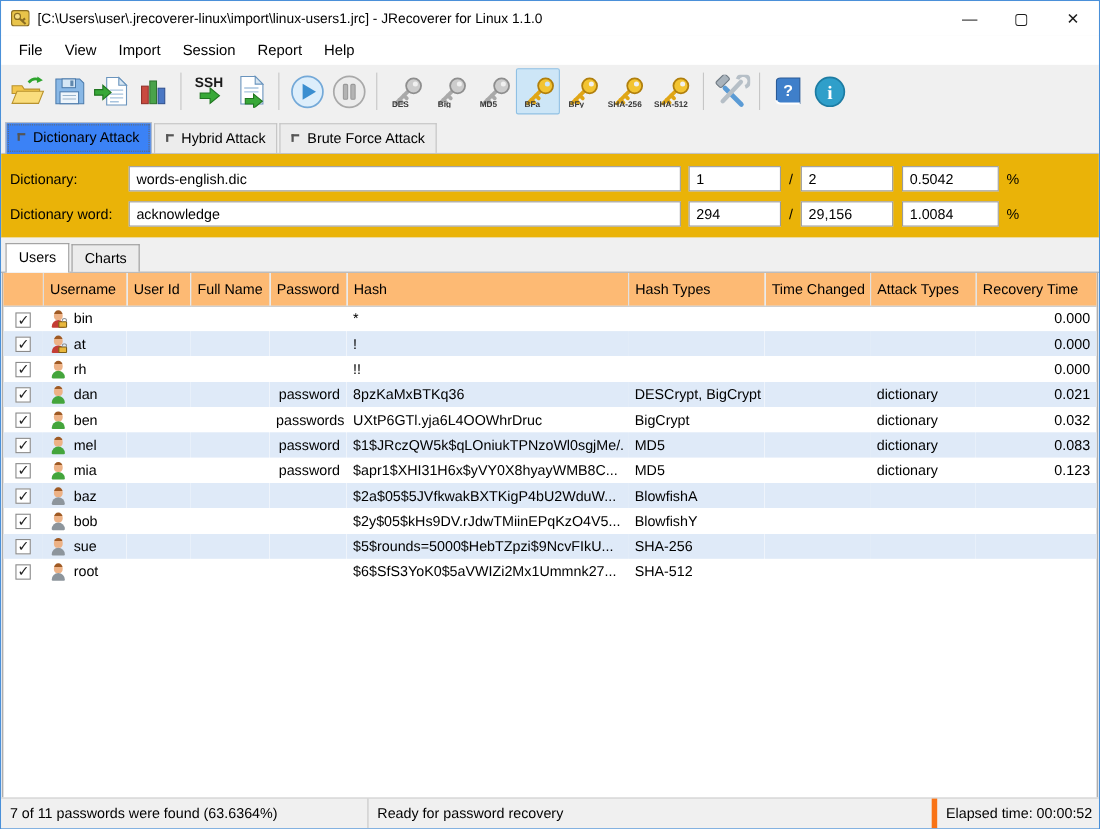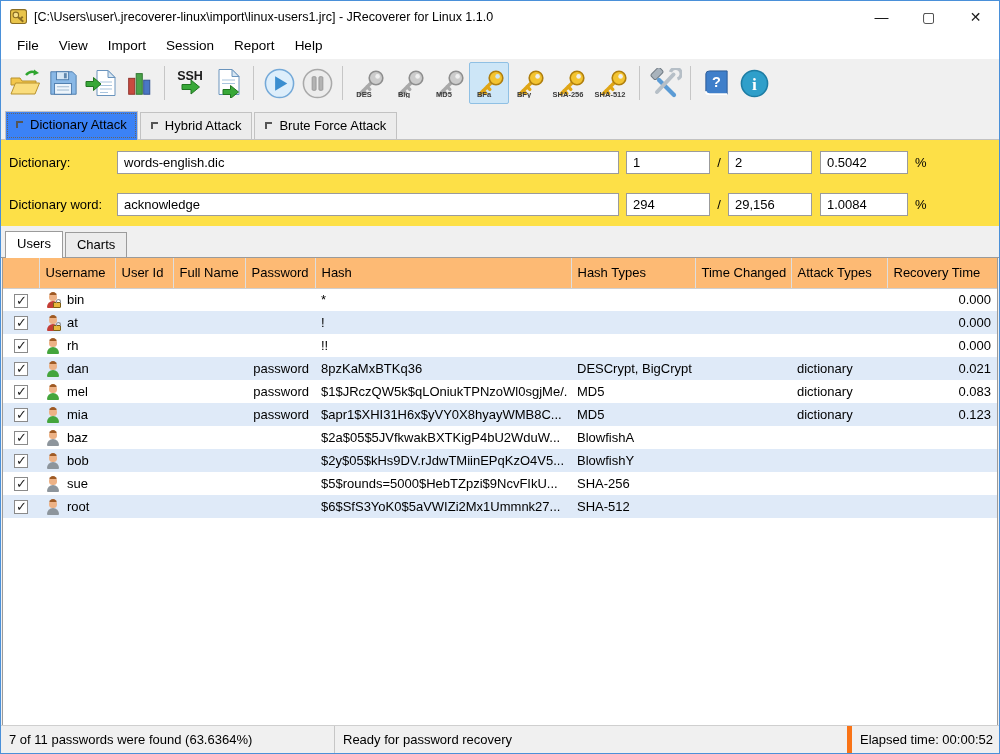--- a/index.html
+++ b/index.html
@@ -29,21 +29,21 @@
   .khl{fill:#f0f0f0;stroke:none}
   .tbtn.selected .khl{fill:#cde6f7}
 
   
   .attack-tabs{display:flex;align-items:flex-end;padding:3px 0 0 4px;flex:0 0 auto;border-bottom:1px solid #c2c2c2;background:#f0f0f0}
   .atab{display:flex;align-items:center;gap:7px;font-size:13px;padding:5px 10px 6px;border:1px solid #c2c2c2;border-bottom:none;background:#ececec;margin:2px 2px 0 0;white-space:nowrap}
   .atab.selected{background:#3b82f6;margin:0 2px -1px 0;padding-bottom:8px;outline:1px dotted #666;outline-offset:-3px}
   .gm{width:7px;height:7px;border-top:2px solid #555;border-left:2px solid #555;flex:0 0 auto}
 
   
-  .dict-panel{padding:11px 8px 10px;display:flex;flex-direction:column;gap:19px;flex:0 0 auto;background:#fde047}
+  .dict-panel{padding:11px 8px 10px;display:flex;flex-direction:column;gap:9px;flex:0 0 auto;background:#eab308}
   .drow{display:flex;align-items:center}
   .dlabel{width:108px;flex:0 0 auto}
   .dfield{height:23px;border:1px solid #9b9b9b;background:#fff;display:flex;align-items:center;padding:0 6px;white-space:nowrap;overflow:hidden}
   .dmain{width:502px}
   .dnum1{width:84px;margin-left:7px}
   .dslash{margin:0 5px;width:8px;text-align:center}
   .dnum2{width:84px}
   .dnum3{width:88px;margin-left:8px}
   .dunit{margin-left:7px}
 
@@ -396,20 +396,37 @@
           <td>DESCrypt, BigCrypt</td>
           <td></td>
           <td>dictionary</td>
           <td class="r">0.021</td>
         </tr>
         <tr>
           <td class="c-check"><span class="cb" data-checked="true"></span></td>
           <td>
               <div class="ucell">
                 <span class="uicon" data-icon="user-recovered-icon"></span>
+                <span>ben</span>
+              </div>
+            </td>
+          <td></td>
+          <td></td>
+          <td class="r">passwords</td>
+          <td>UXtP6GTl.yja6L4OOWhrDruc</td>
+          <td>BigCrypt</td>
+          <td></td>
+          <td>dictionary</td>
+          <td class="r">0.032</td>
+        </tr>
+        <tr>
+          <td class="c-check"><span class="cb" data-checked="true"></span></td>
+          <td>
+              <div class="ucell">
+                <span class="uicon" data-icon="user-recovered-icon"></span>
                 <span>mel</span>
               </div>
             </td>
           <td></td>
           <td></td>
           <td class="r">password</td>
           <td>$1$JRczQW5k$qLOniukTPNzoWl0sgjMe/.</td>
           <td>MD5</td>
           <td></td>
           <td>dictionary</td>

